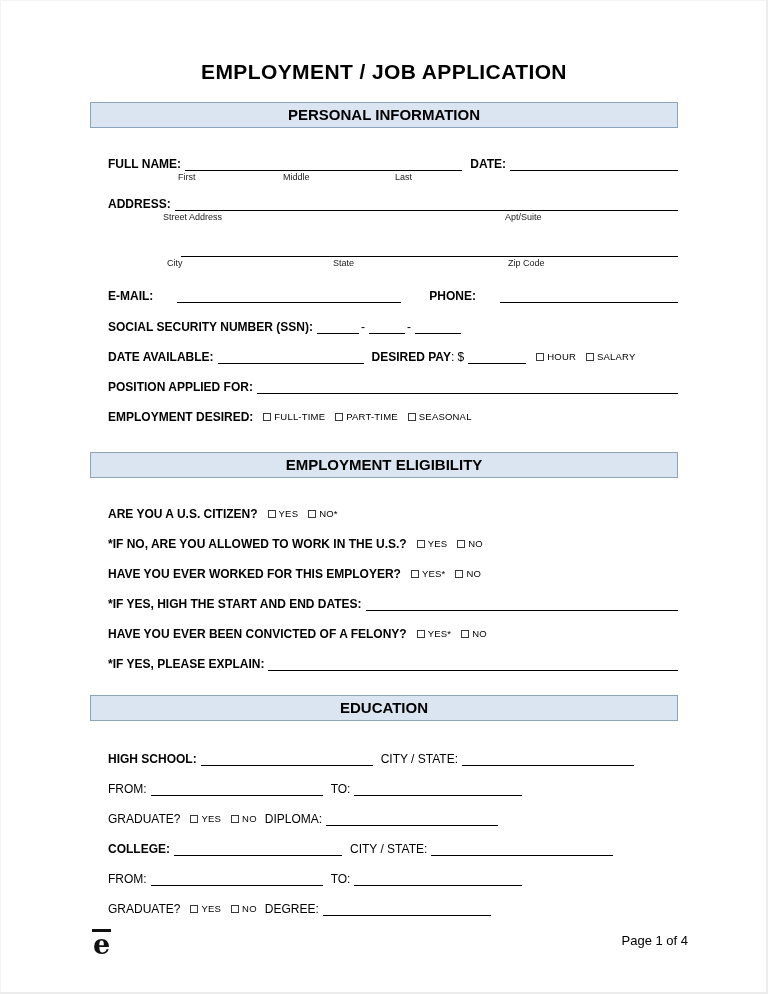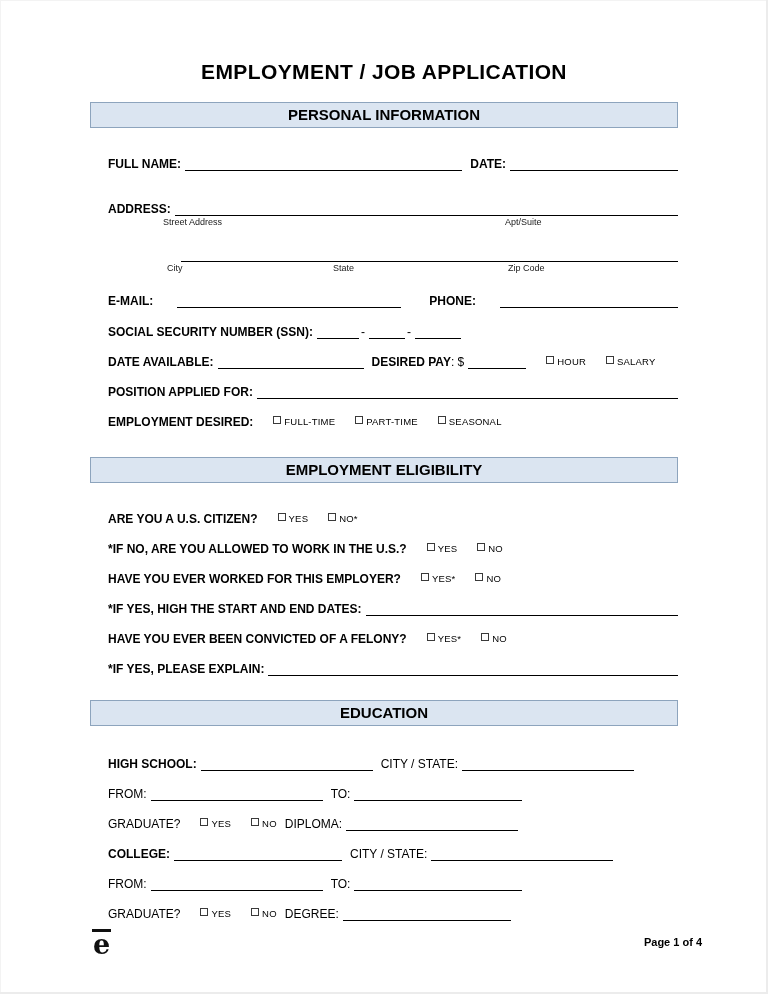--- a/index.html
+++ b/index.html
@@ -53,23 +53,24 @@
   .fill {
     border-bottom:1px solid #000;
     height:15px;
     margin-left:4px;
   }
   .f1 { flex:1; }
   .dash { margin-left:2px; font-weight:400; }
 
   .opt {
     display:inline-flex;
+    align-items:center;
     font-weight:400;
     font-size:9.5px;
-    margin-left:20px;
+    margin-left:10px;
     padding-bottom:2px;
     letter-spacing:0.2px;
   }
   .cb {
     width:8px; height:8px;
     border:1px solid #3a3a3a;
     background:#fff;
     display:inline-block;
     margin-right:3px;
     flex:0 0 auto;
@@ -81,27 +82,27 @@
     font-size:9px;
     font-weight:400;
     color:#1a1a1a;
   }
   .sub span { position:absolute; top:1px; }
   .mt-26 { margin-top:26px; }
   .mt-28 { margin-top:28px; }
   .mt-16 { margin-top:16px;gap:20px; }
   .mt-14 { margin-top:14px; }
   .mt-13 { margin-top:13px; }
-  .mt-12 { margin-top:28px;text-align:center; }
+  .mt-12 { margin-top:10px;text-align:center; }
 
   .footer-page {
     position:absolute;
-    right:66px; bottom:46px;
-    font-size:11px;
-    font-weight:700;
+    right:80px; bottom:46px;
+    font-size:13px;
+    font-weight:400;
   }
   .logo {
     position:absolute;
     left:92px; bottom:36px;
     display:inline-block;
     border-top:3px solid #101010;
     line-height:1;
   }
   .logo-e {
     font-family:"DejaVu Serif", serif;
@@ -122,20 +123,25 @@
     <div class="title">EMPLOYMENT / JOB APPLICATION</div>
 
     <div class="bar">PERSONAL INFORMATION</div>
 
     <div class="row mt-26">
       <span>FULL NAME:</span>
       <span class="fill f1"></span>
       <span class="lbl-gap">DATE:</span>
       <span class="fill" style="width:168px;"></span>
     </div>
+    <div class="sub">
+      <span style="left:88px;">First</span>
+      <span style="left:193px;">Middle</span>
+      <span style="left:305px;">Last</span>
+    </div>
 
     <div class="row mt-12">
       <span>ADDRESS:</span>
       <span class="fill f1"></span>
     </div>
     <div class="sub">
       <span style="left:73px;">Street Address</span>
       <span style="left:415px;">Apt/Suite</span>
     </div>
 

